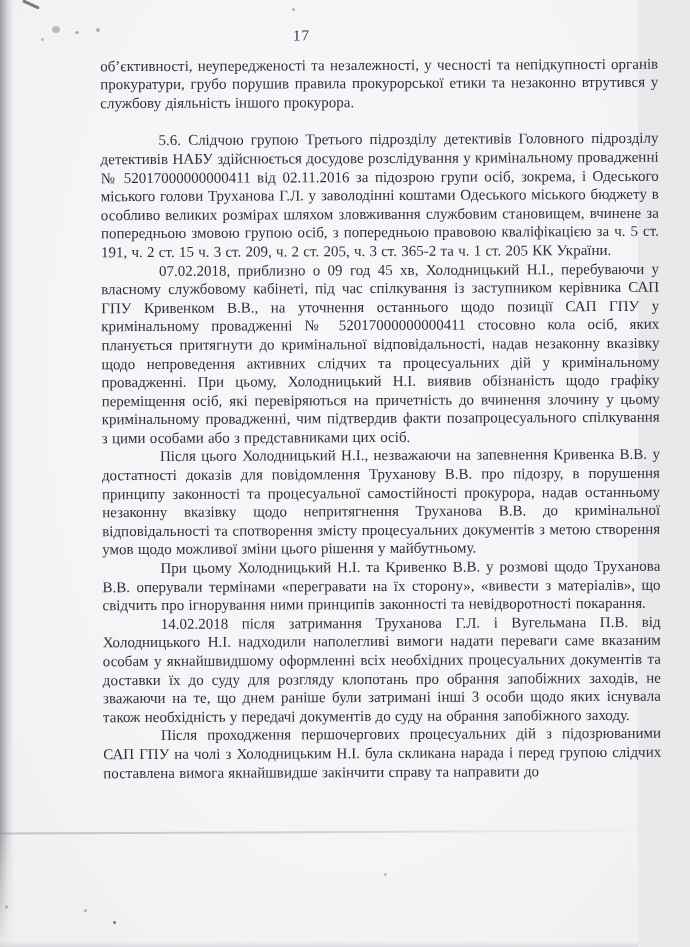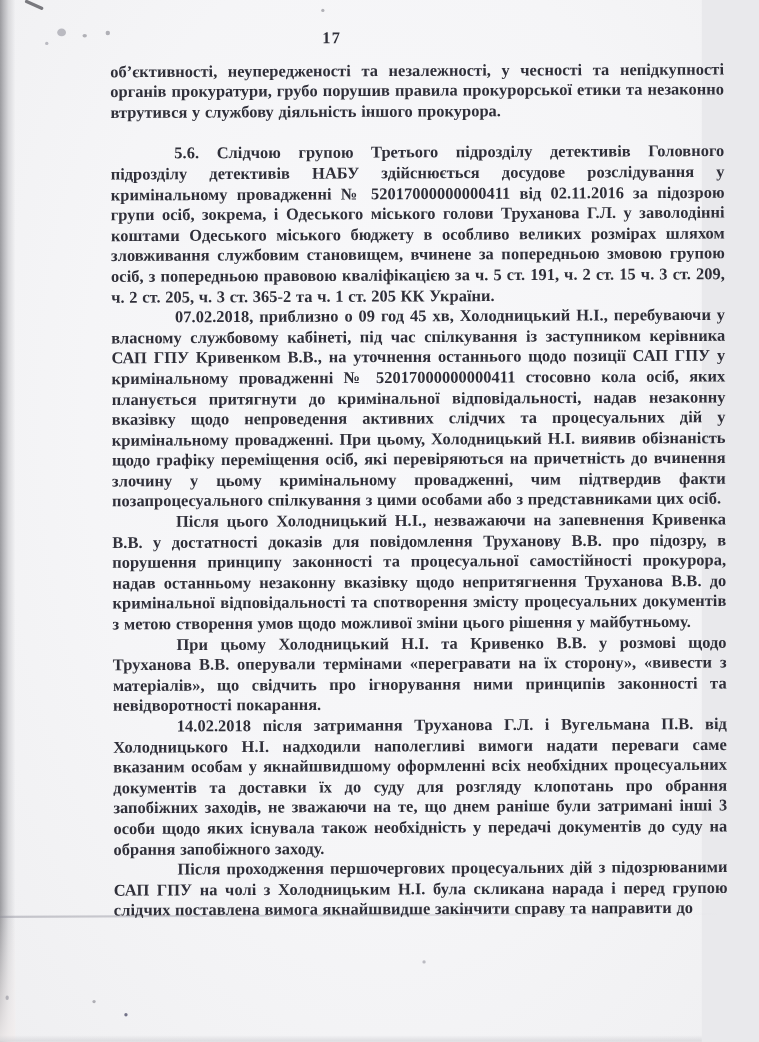--- a/index.html
+++ b/index.html
@@ -11,21 +11,20 @@
     background: #e9e9ec;
     font-family: "Liberation Serif", "DejaVu Serif", serif;
   }
   .paper {
     position: absolute;
     inset: 0;
     width: 638px;
     height: 947px;
     background:
       radial-gradient(ellipse at 55% 40%, #f8f8fa 0%, #f5f5f7 55%, #efeff1 100%);
-    font-weight: bold;
   }
   
   .left-edge {
     position: absolute;
     left: 0; top: 0; bottom: 0;
     width: 14px;
     background: linear-gradient(to right, #9b9b9f 0%, #b9b9bd 25%, #d8d8db 55%, rgba(230,230,233,0) 100%);
   }
   .left-edge-fade {
     position: absolute;

